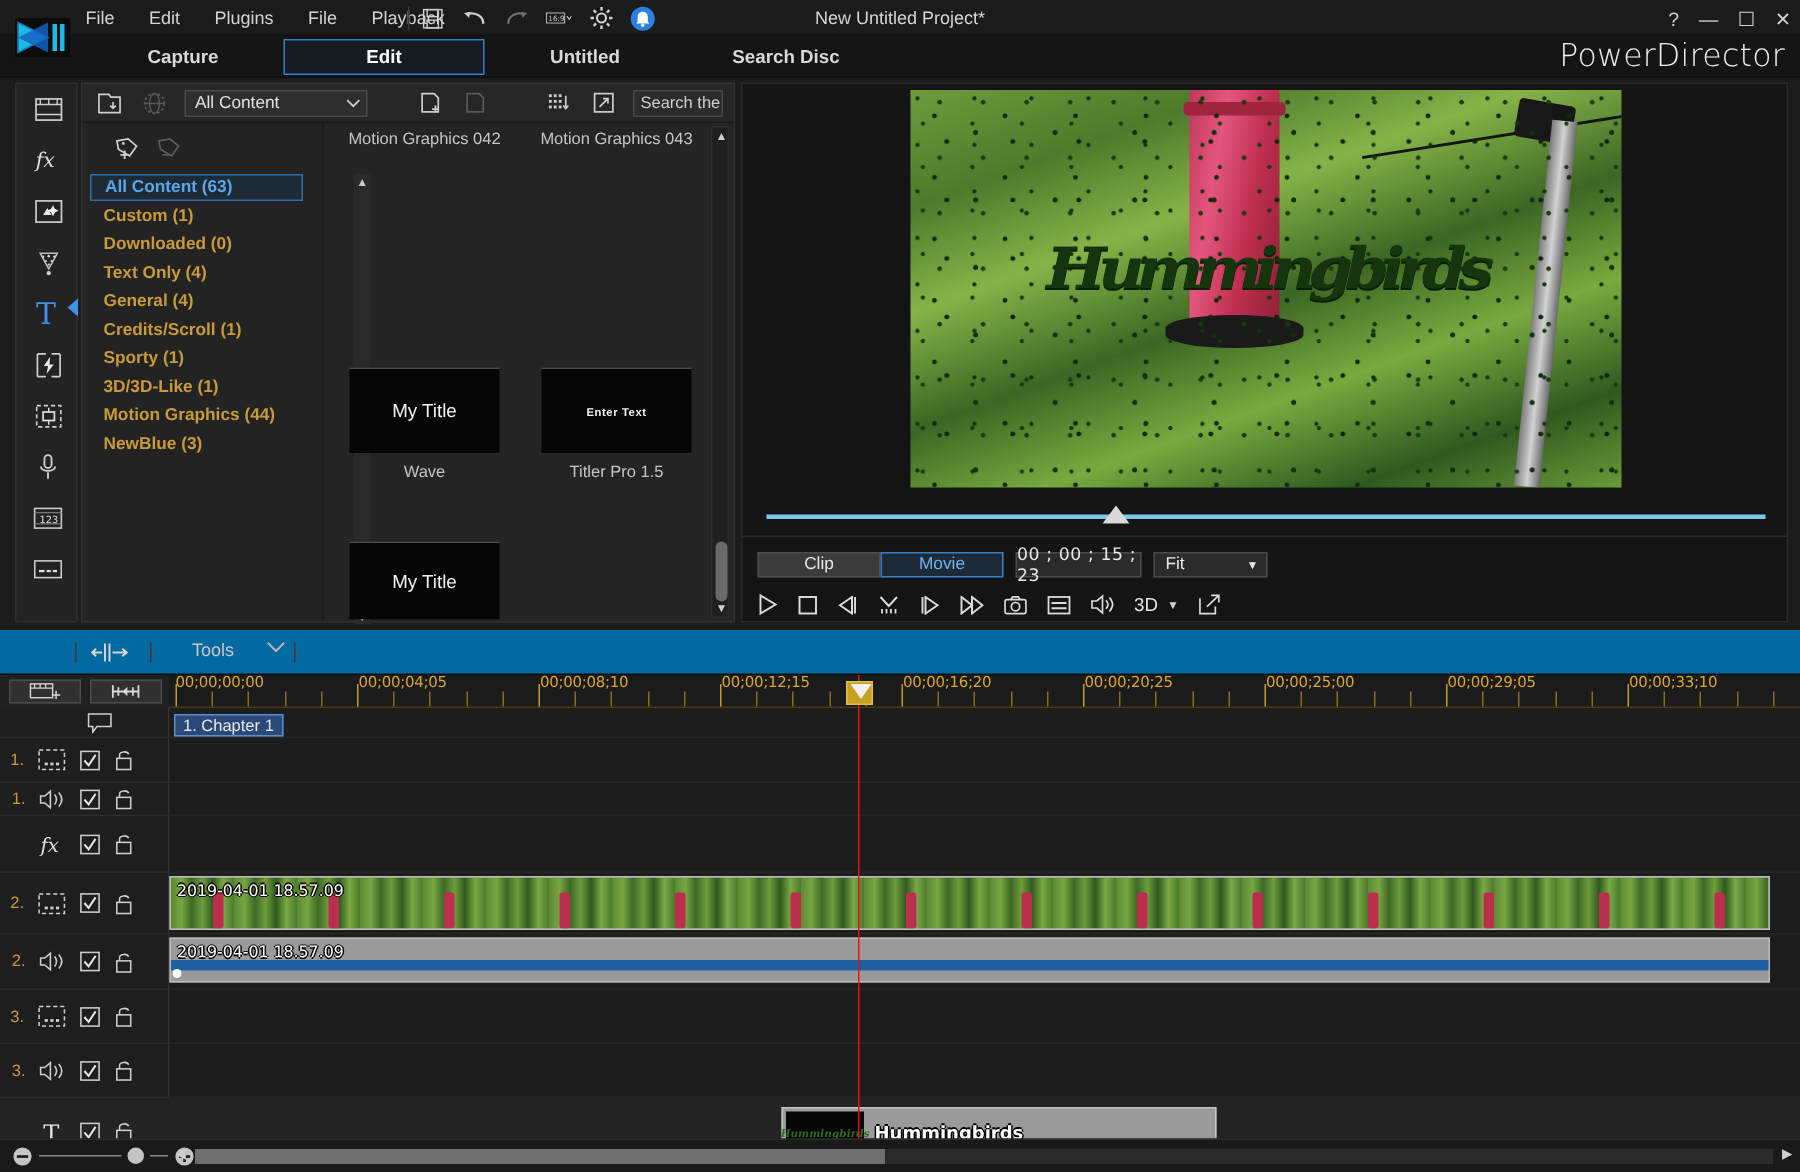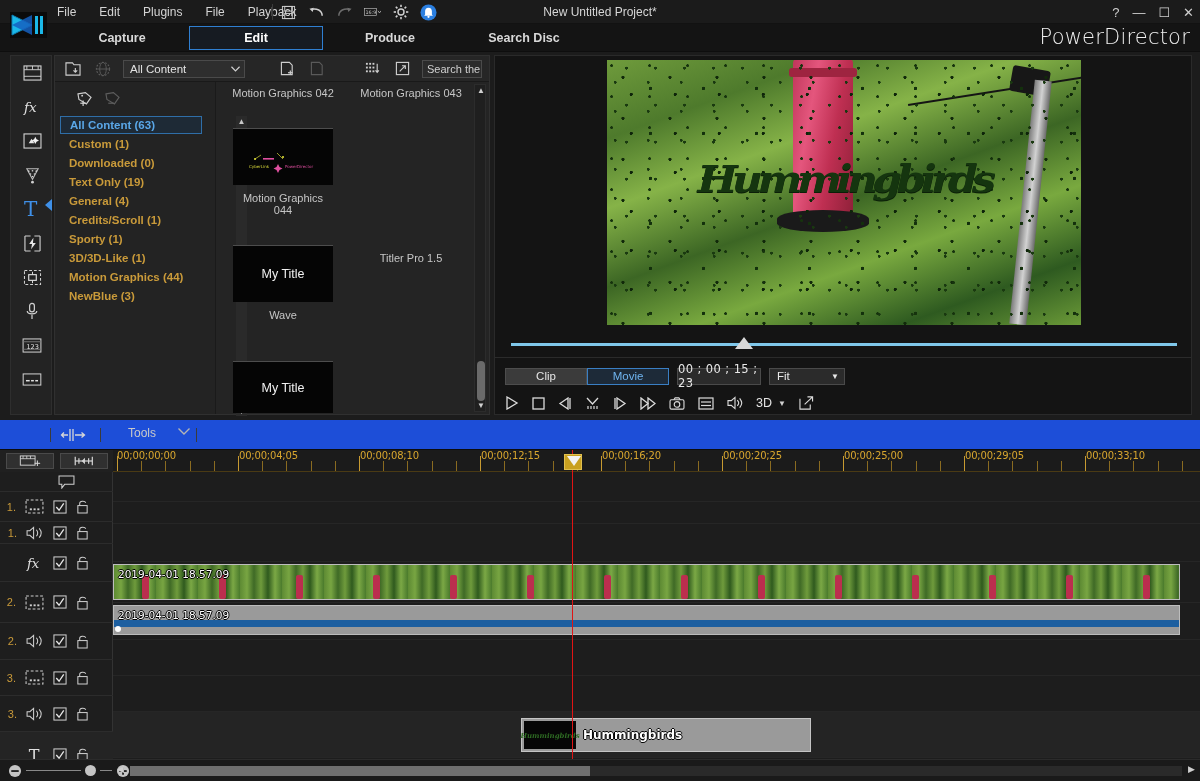--- a/index.html
+++ b/index.html
@@ -104,21 +104,21 @@
   .tcode { margin-left:8px; width:84px; height:17px; background:#2b2b2b; border:1px solid #4a4a4a;
     font-size:11.5px; color:#e8e8e8; display:flex; align-items:center; justify-content:center; letter-spacing:.4px;
     font-family:"DejaVu Sans", sans-serif;}
   .fitsel { margin-left:8px; width:76px; height:17px; background:#2b2b2b; border:1px solid #4a4a4a; font-size:11.5px;
     color:#e8e8e8; display:flex; align-items:center; justify-content:space-between; padding:0 5px 0 7px;}
   .pvrow2 { position:absolute; left:10px; top:336px; height:22px; display:flex; align-items:center; gap:13px; color:#d6d6d6;}
   .pvrow2 .ic { display:flex; align-items:center; justify-content:center; }
   .dotsgrip { position:absolute; left:594px; top:417px; font-size:9px; color:#6e6e6e; letter-spacing:1.5px;}
 
   
-  .toolsbar { position:absolute; left:0; top:420px; width:1200px; height:30px; background:#1d4ed8; border-bottom:1px solid #0c0c0c;}
+  .toolsbar { position:absolute; left:0; top:420px; width:1200px; height:30px; background:#0369a1; border-bottom:1px solid #0c0c0c;}
   .tb-div { position:absolute; top:8px; width:1px; height:14px; background:#3b3b3b;}
   .toolslabel { position:absolute; left:128px; top:6px; font-size:12px; color:#c9c9c9;}
   .toolscaret { position:absolute; left:178px; top:8px; color:#b5b5b5; font-size:11px;}
 
   
   .tlwrap { position:absolute; left:0; top:450px; width:1200px; height:331px; background:#1d1d1d;}
   .tlhead { position:absolute; left:0; top:0; width:113px; height:22px; background:#202020; display:flex;
      align-items:center; justify-content:center; gap:6px;}
   .tlhbtn { width:48px; height:16px; background:#303030; border:1px solid #4a4a4a; display:flex;
      align-items:center; justify-content:center; color:#d7d7d7;}
@@ -245,21 +245,21 @@
       <path d="M2 3 L22 13 L2 23 Z" fill="#1bb8e8"></path>
       <path d="M2 3 L22 13 L2 23 Z" fill="none" stroke="#0f7fb3"></path>
       <path d="M2 13 L22 3 L22 23 Z" fill="#1560c0" opacity="0.85"></path>
       <rect x="25" y="4" width="3" height="18" fill="#1bb8e8"></rect>
       <rect x="30" y="4" width="3" height="18" fill="#1bb8e8"></rect>
     </svg>
   </div>
   <div class="modetabs">
     <div class="modetab">Capture</div>
     <div class="modetab active">Edit</div>
-    <div class="modetab">Produce</div>
+    <div class="modetab">Untitled</div>
     <div class="modetab">Search Disc</div>
   </div>
   <div class="brand">PowerDirector</div>
 
   <div class="rail">
     <div class="ri">
       <svg width="19" height="16" viewBox="0 0 20 17">
           <rect x="1" y="1" width="18" height="15" fill="none" stroke="#cfcfcf" stroke-width="1.2"></rect>
           <line x1="1" y1="5" x2="19" y2="5" stroke="#cfcfcf"></line>
           <line x1="1" y1="12" x2="19" y2="12" stroke="#cfcfcf"></line>
@@ -414,68 +414,54 @@
           <svg width="18" height="17" viewBox="0 0 19 18">
               <path d="M3 3 L11 3 L16 9 L10 15 L3 9 Z" fill="none" stroke="#5d5d5d" stroke-width="1.2" transform="rotate(-10 9 9)"></path>
               <line x1="4.5" y1="14" x2="10.5" y2="14" stroke="#5d5d5d" stroke-width="1.3"></line>
             </svg>
         </span>
       </div>
       <div class="catlist">
         <div class="cat sel">All Content (63)</div>
         <div class="cat">Custom  (1)</div>
         <div class="cat">Downloaded  (0)</div>
-        <div class="cat">Text Only  (19)</div>
+        <div class="cat">Text Only  (4)</div>
         <div class="cat">General  (4)</div>
         <div class="cat">Credits/Scroll  (1)</div>
         <div class="cat">Sporty  (1)</div>
         <div class="cat">3D/3D-Like  (1)</div>
         <div class="cat">Motion Graphics  (44)</div>
         <div class="cat">NewBlue  (3)</div>
       </div>
       <div class="catscroll">
         <div class="ar">▲</div>
         <div style="position:absolute;bottom:0;" class="ar">▼</div>
       </div>
     </div>
 
     <div class="collapse">‹</div>
 
     <div class="libgrid">
 
       <div style="position:absolute;left:10px;top:4px;width:112px;text-align:center;font-size:11px;color:#c6c6c6;">Motion Graphics 042</div>
       <div style="position:absolute;left:138px;top:4px;width:112px;text-align:center;font-size:11px;color:#c6c6c6;">Motion Graphics 043</div>
 
-      <div class="gitem" style="left:16px; top:45px;">
-        <div class="thumb">
-          <svg width="100" height="57" viewBox="0 0 100 57">
-              <rect width="100" height="57" fill="#050505"></rect>
-            <g stroke="#d8d83a" fill="none" stroke-width="0.7">
-                <path d="M22 30 L28 26 M44 24 L50 30"></path>
-              </g>
-            <circle cx="22" cy="30" r="1" fill="#e8e83a"></circle>
-              <circle cx="50" cy="28" r="1" fill="#e8e83a"></circle>
-            <rect x="30" y="29" width="11" height="1.6" fill="#e04fa0"></rect>
-            <text x="16" y="39" font-size="4" fill="#d8d83a" font-family="DejaVu Sans">CyberLink</text>
-            <text x="52" y="39" font-size="4" fill="#e04fa0" font-family="DejaVu Sans">PowerDirector</text>
-            <path d="M45 35 l1.5 3 3 1.5 -3 1.5 -1.5 3 -1.5 -3 -3 -1.5 3 -1.5 Z" fill="#e04fa0"></path>
-          </svg>
-        </div>
-        <div class="glabel">Motion Graphics 044</div>
-      </div>
 
 
       <div class="gitem" style="left:16px; top:162px;">
         <div class="thumb">
           <span class="tt">My Title</span>
         </div>
         <div class="glabel">Wave</div>
       </div>
 
       <div class="gitem" style="left:144px; top:162px;">
+        <div class="thumb">
+          <span class="tt small">Enter Text</span>
+        </div>
         <div class="glabel">Titler Pro 1.5</div>
       </div>
 
       <div class="gitem" style="left:16px; top:278px;">
         <div class="thumb" style="height:52px">
           <span class="tt">My Title</span>
         </div>
       </div>
     </div>
 
@@ -874,20 +860,23 @@
         <span>
             <svg width="13" height="15" viewBox="0 0 14 16">
               <rect x="2" y="7" width="10" height="8" fill="none" stroke="#cfcfcf" stroke-width="1.1"></rect>
               <path d="M4 7 L4 4.5 C4 2 9.5 1.5 10.5 4" fill="none" stroke="#cfcfcf" stroke-width="1.1"></path>
             </svg>
           </span>
       </div>
     </div>
 
     <div class="tracks">
+      <div class="trow" style="height:20px">
+        <div class="chapmark">1. Chapter 1</div>
+      </div>
       <div class="trow" style="height:30px"></div>
       <div class="trow" style="height:22px"></div>
       <div class="trow" style="height:38px"></div>
       <div class="trow" style="height:41px">
         <div class="vclip" style="left:0;top:2px;width:1067px;height:36px">
           <div class="filmstrip"></div>
           <div class="fs-feeders">
             <i style="left:28px"></i>
               <i style="left:105px"></i>
               <i style="left:182px"></i>

